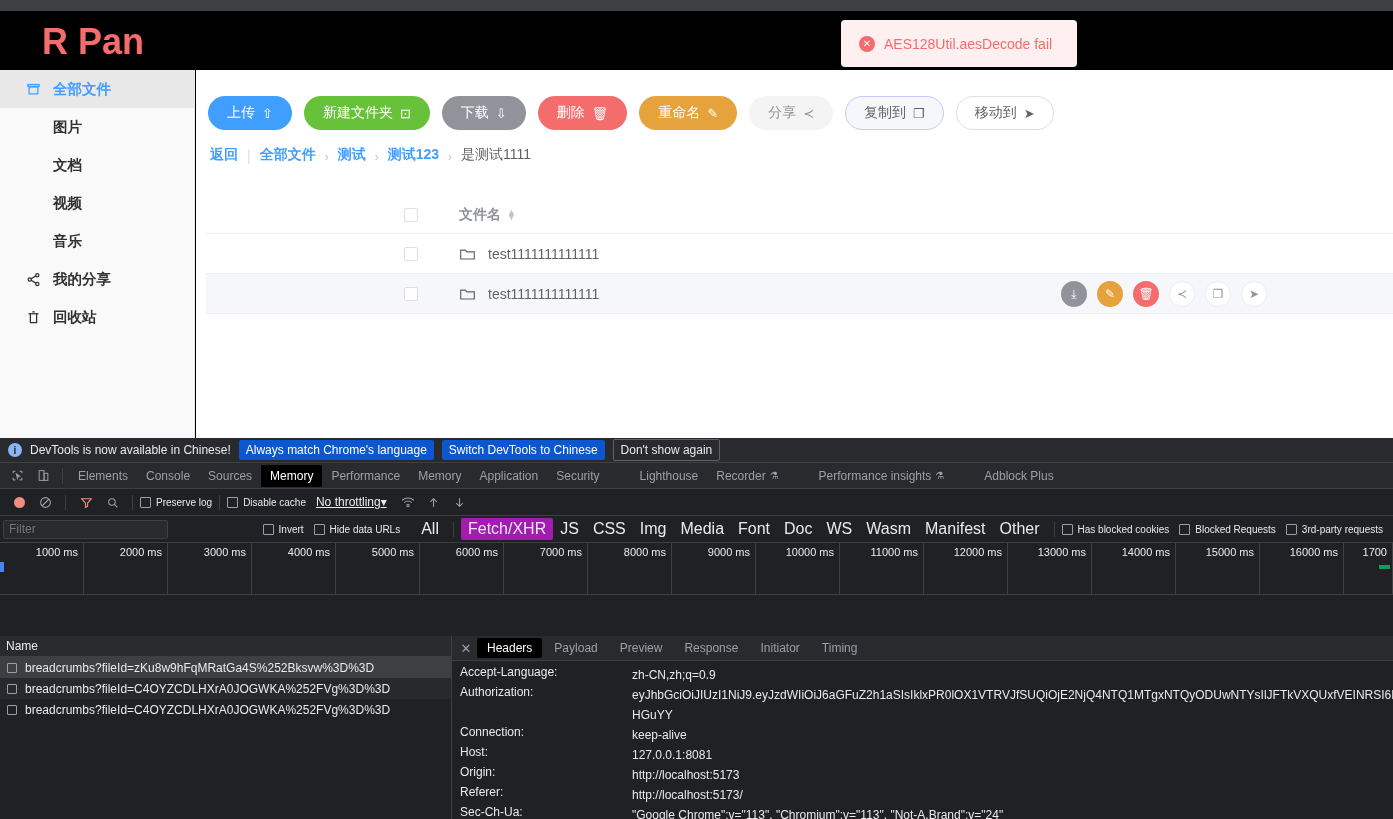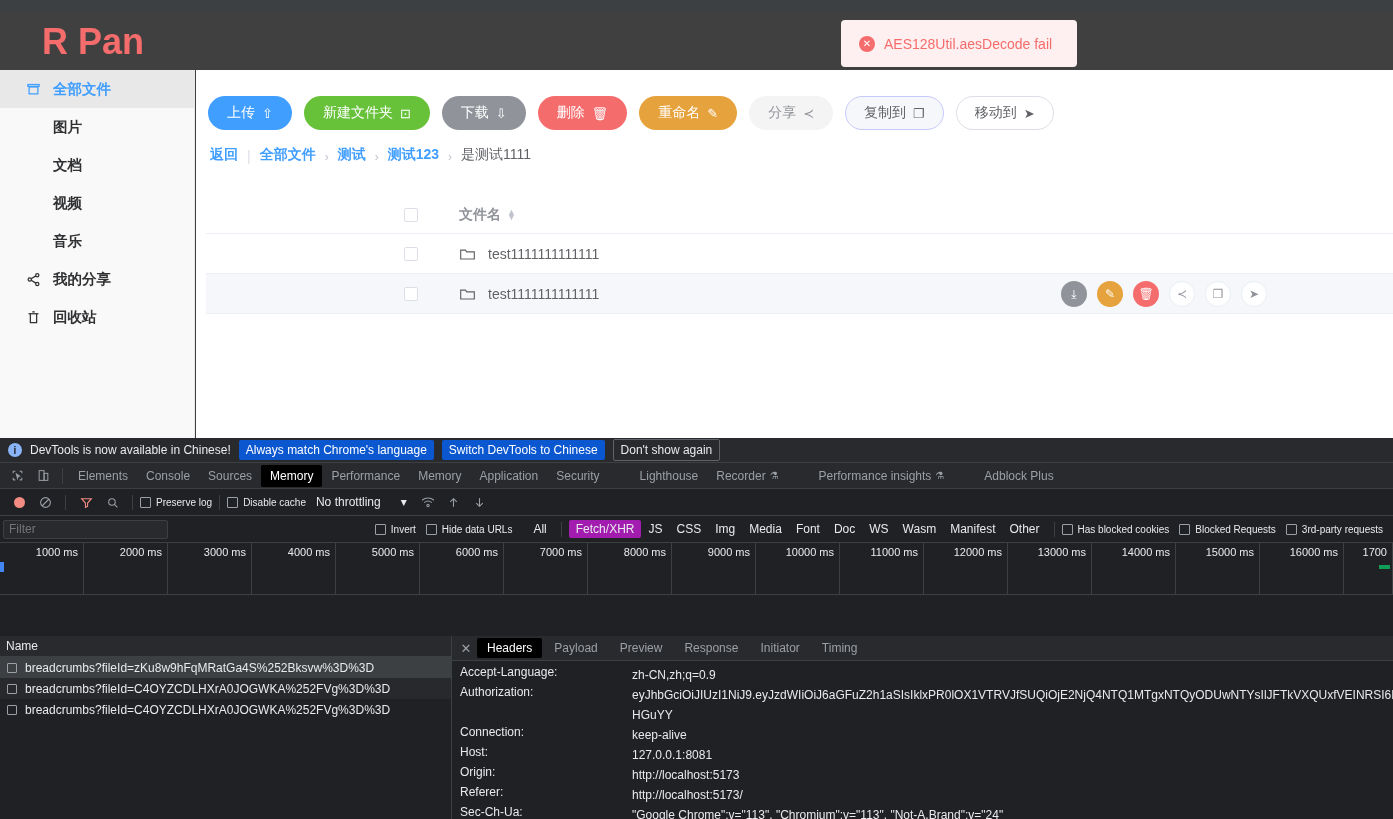--- a/index.html
+++ b/index.html
@@ -13,21 +13,21 @@
 
   
   .titlebar {
     position: absolute; top: 0; left: 0; width: 1393px; height: 11px;
     background: #3c4043;
   }
 
   
   .page {
     position: absolute; top: 11px; left: 0; width: 1393px; height: 454px;
-    background: #404040; overflow: hidden;
+    background: #000000; overflow: hidden;
   }
   .brand {
     position: absolute; left: 42px; top: 10px;
     font-size: 36px; font-weight: bold; color: #f56c6c;
     letter-spacing: 0px;
   }
   .toast {
     position: absolute; left: 841px; top: 9px;
     width: 236px; height: 47px;
     background: #fef0f0; border-radius: 4px;
@@ -165,34 +165,34 @@
   .rec-dot { width: 11px; height: 11px; border-radius: 50%; background: #f28b82; }
   .chk {
     display: inline-flex; align-items: center; gap: 5px; color: #e8eaed;
     font-size: 10px; cursor: pointer; white-space: nowrap;
   }
   .chk i {
     width: 11px; height: 11px; border: 1px solid #9aa0a6; border-radius: 1px;
     background: transparent; display: inline-block;
   }
   .sep-v { width: 1px; height: 15px; background: #3c4043; margin: 0 7px; }
-  .throttle { color: #e8eaed; font-size: 12px; display: flex; gap: 20px; cursor: pointer; }
+  .throttle { color: #e8eaed; font-size: 12px; display: flex; cursor: pointer; text-decoration: underline; }
 
   .filter-row {
     height: 27px; display: flex; align-items: center;
     border-bottom: 1px solid #3c4043; background: #202124;
   }
   .filter-input {
     width: 165px; height: 19px; margin-left: 3px;
     background: #292a2d; border: 1px solid #3c4043; border-radius: 2px;
     color: #9aa0a6; font-size: 12px; padding: 0 5px; outline: none;
     font-family: "Liberation Sans", sans-serif;
   }
   .ftypes { display: flex; align-items: center; gap: 0; margin-left: 8px; }
-  .ftype { padding: 2px 7px; color: #e8eaed; cursor: pointer; border-radius: 2px; font-size: 12px; }
+  .ftype { padding: 2px 7px; color: #e8eaed; cursor: pointer; border-radius: 2px; font-size: 16px; }
   .ftype.active { background: #a21caf; }
 
   .timeline {
     height: 52px; background: #202124; position: relative;
     border-bottom: 1px solid #3c4043; overflow: hidden;
   }
   .tick {
     position: absolute; top: 0; height: 52px; border-right: 1px solid #3c4043;
   }
   .tick span {

